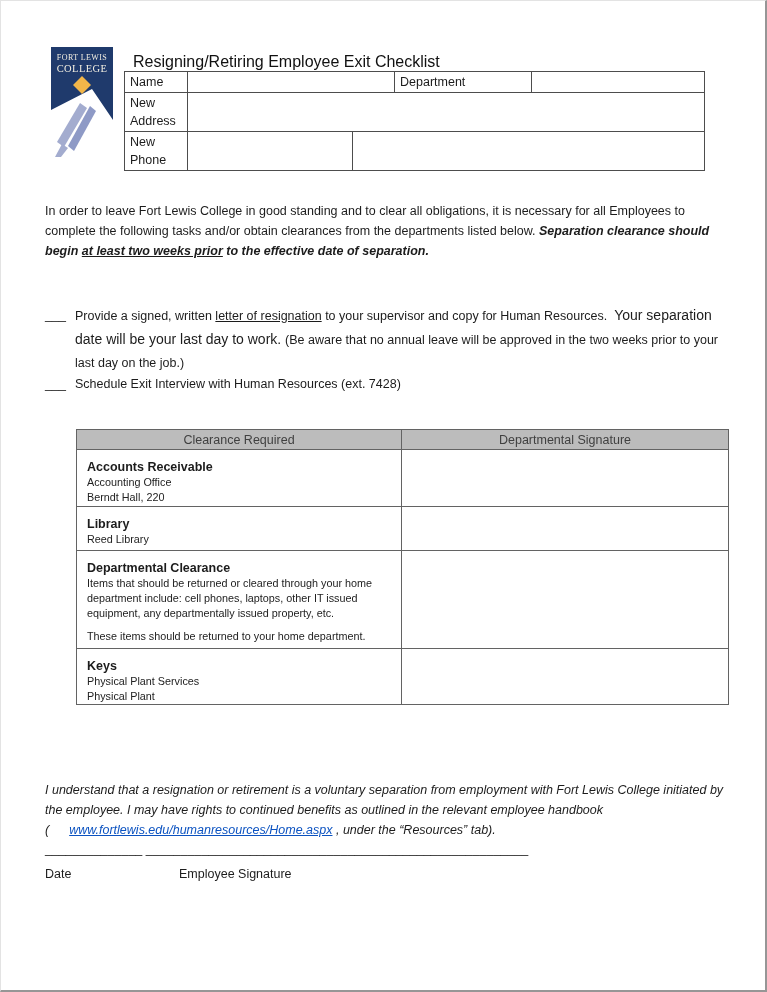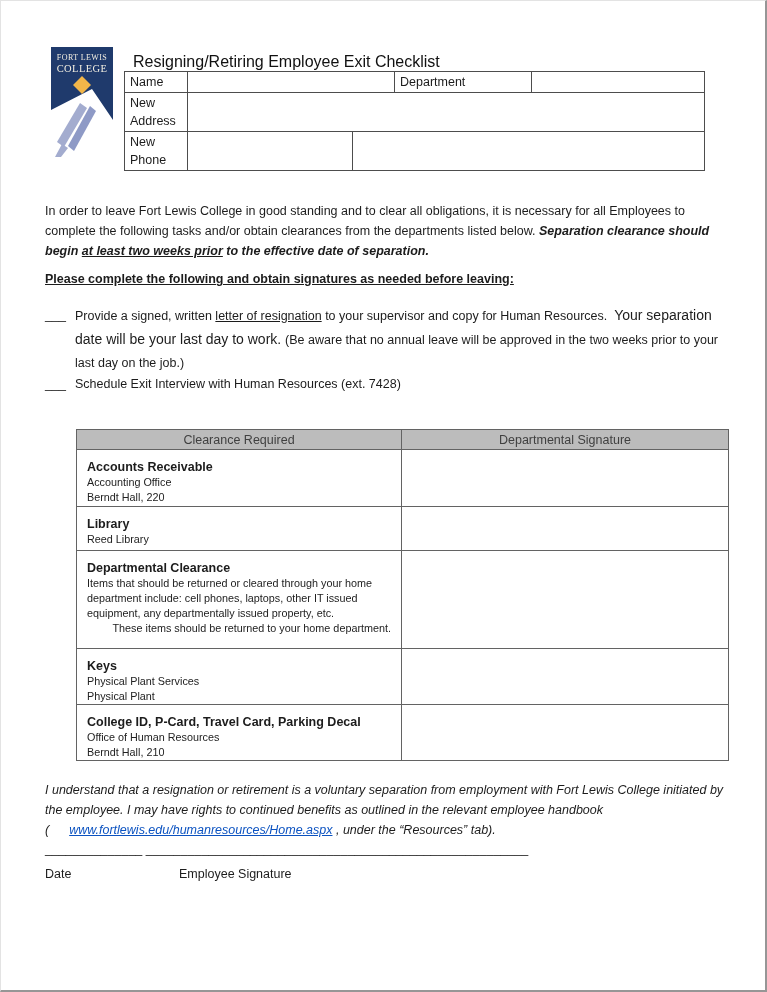--- a/index.html
+++ b/index.html
@@ -35,21 +35,21 @@
   u{text-decoration:underline;}
   
   .clearance-table{position:absolute;left:75px;top:428px;width:652px;border-collapse:collapse;table-layout:fixed;}
   .clearance-table th{
     background:#bcbcbc;border:1px solid #636363;height:19px;
     font-size:12.5px;font-weight:normal;color:#404040;text-align:center;padding:0;
   }
   .clearance-table td{border:1px solid #636363;vertical-align:top;padding:6px 10px 0;}
   .row-title{font-weight:bold;font-size:12.5px;margin:4px 0 1px;}
   .row-sub{font-size:10.8px;line-height:15px;color:#222;}
-  .row-extra{font-size:10.8px;line-height:15px;margin-top:0;color:#222;text-align:right;}
+  .row-extra{font-size:10.8px;line-height:15px;margin-top:8px;color:#222;}
   
   .ack{position:absolute;left:44px;top:779px;width:696px;font-style:italic;font-size:12.5px;line-height:20px;}
   .ack a{color:#0b52c0;text-decoration:underline;cursor:pointer;margin-left:20px;}
   
   .sig-line{position:absolute;left:44px;top:841px;font-size:12.5px;white-space:pre;color:#222;}
   .date-label{position:absolute;left:44px;top:866px;font-size:12.5px;}
   .emp-label{position:absolute;left:178px;top:866px;font-size:12.5px;}
 </style>
 </head>
 <body>
@@ -94,21 +94,20 @@
         <td></td>
         <td colspan="3"></td>
       </tr>
     </tbody>
   </table>
 
   <div class="intro">
     <span>In order to leave Fort Lewis College in good standing and to clear all obligations, it is necessary for all Employees to complete the following tasks and/or obtain clearances from the departments listed below. </span><span class="bi">Separation clearance should begin </span><span class="bi" style="text-decoration:underline">at least two weeks prior</span><span class="bi"> to the effective date of separation.</span>
   </div>
 
-  <div class="section-heading">Please complete the following and obtain signatures as needed before leaving:</div>
 
   <div class="check-item" style="top:303px;">
     <span class="blank">___</span>
     <span class="txt">
       <span>Provide a signed, written </span><u>letter of resignation</u><span> to your supervisor and copy for Human Resources.&nbsp; </span><span class="big">Your separation date will be your last day to work. </span><span>(Be aware that no annual leave will be approved in the two weeks prior to your last day on the job.)</span>
     </span>
   </div>
 
   <div class="check-item second" style="top:374px;">
     <span class="blank">___</span>
@@ -151,28 +150,20 @@
         <td></td>
       </tr>
       <tr style="height:50px;">
         <td>
           <div class="row-title">Keys</div>
           <div class="row-sub">Physical Plant Services</div>
           <div class="row-sub">Physical Plant</div>
         </td>
         <td></td>
       </tr>
-      <tr style="height:56px;">
-        <td>
-          <div class="row-title">College ID, P-Card, Travel Card, Parking Decal</div>
-          <div class="row-sub">Office of Human Resources</div>
-          <div class="row-sub">Berndt Hall,  210</div>
-        </td>
-        <td></td>
-      </tr>
     </tbody>
   </table>
 
   <div class="ack">
     <span>I understand that a resignation or retirement is a voluntary separation from employment with Fort Lewis College initiated by the employee. I may have rights to continued benefits as outlined in the relevant employee handbook (</span><a>www.fortlewis.edu/humanresources/Home.aspx</a><span> , under the “Resources” tab).</span>
   </div>
 
   <div class="sig-line">______________ _______________________________________________________</div>
   <div class="date-label">Date</div>
   <div class="emp-label">Employee Signature</div>

